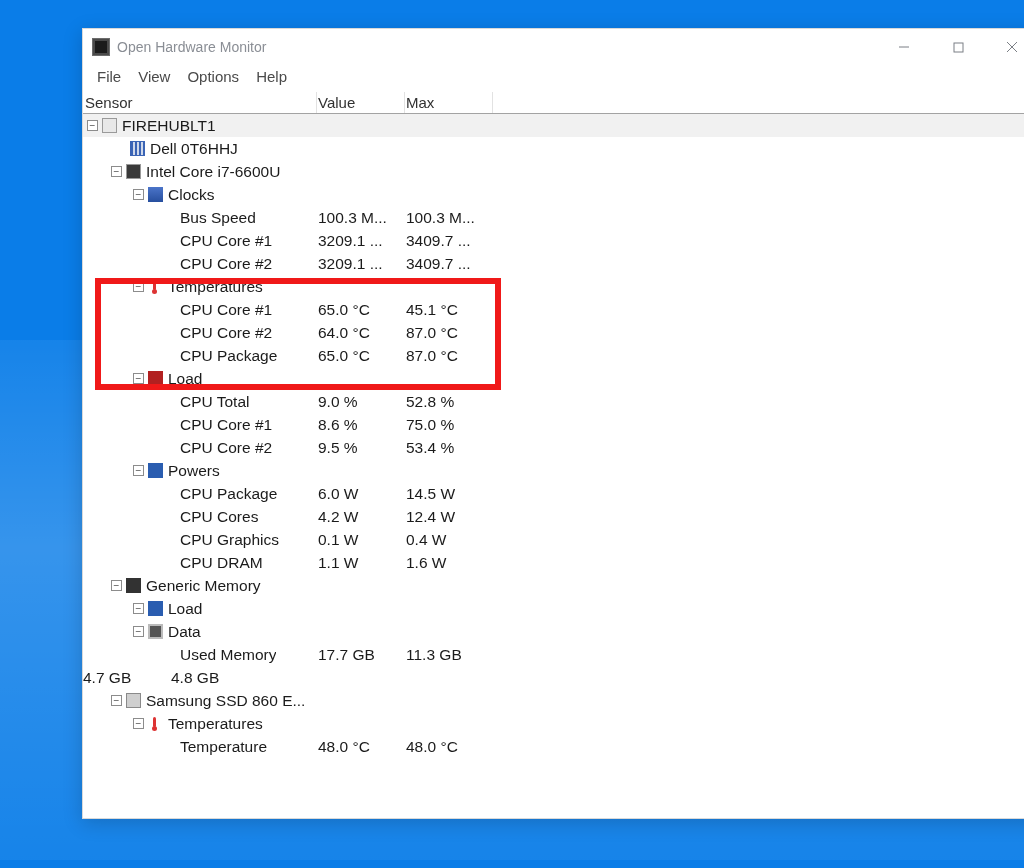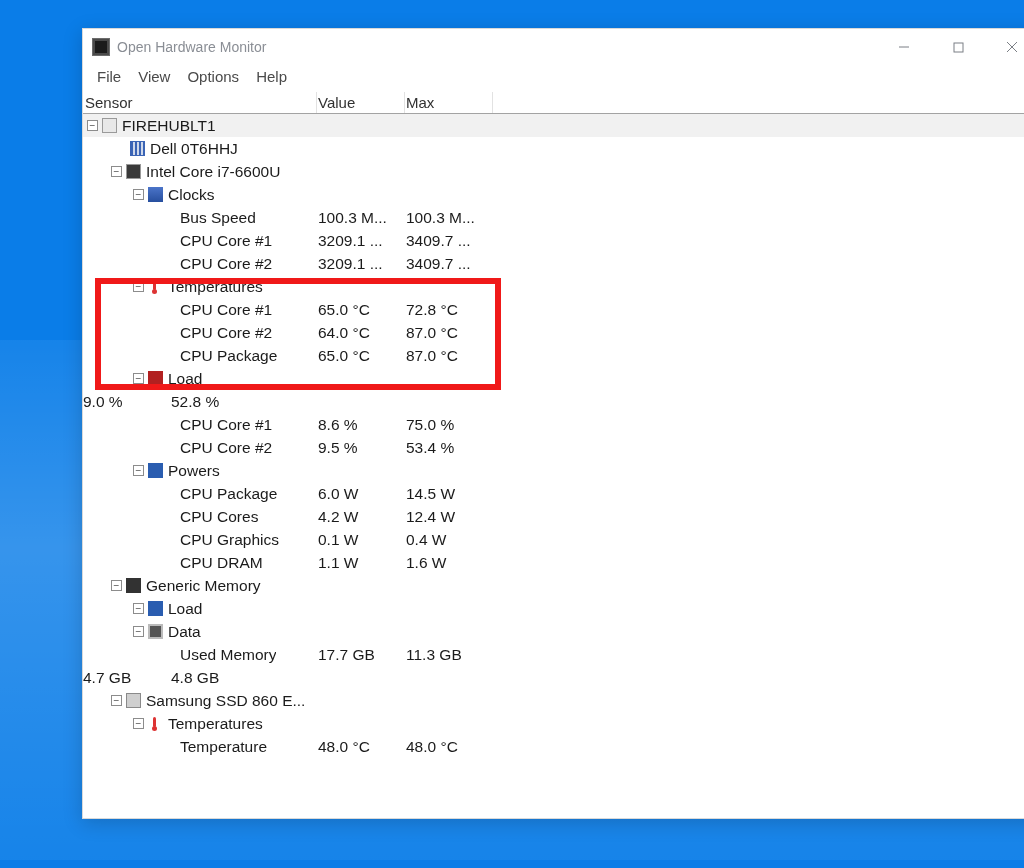--- a/index.html
+++ b/index.html
@@ -259,21 +259,21 @@
         <div class="cell-value"></div>
         <div class="cell-max"></div>
       </div>
       <div class="row">
         <div class="cell-sensor">
           <span class="indent" style="width: 78px;"></span>
           <span class="toggle empty"></span>
           <span class="label">CPU Core #1</span>
         </div>
         <div class="cell-value">65.0 °C</div>
-        <div class="cell-max">72.8 °C</div>
+        <div class="cell-max">45.1 °C</div>
       </div>
       <div class="row">
         <div class="cell-sensor">
           <span class="indent" style="width: 78px;"></span>
           <span class="toggle empty"></span>
           <span class="label">CPU Core #2</span>
         </div>
         <div class="cell-value">64.0 °C</div>
         <div class="cell-max">87.0 °C</div>
       </div>
@@ -290,20 +290,25 @@
         <div class="cell-sensor">
           <span class="indent" style="width: 50px;"></span>
           <span class="toggle">−</span>
           <span class="node-icon ic-load"></span>
           <span class="label">Load</span>
         </div>
         <div class="cell-value"></div>
         <div class="cell-max"></div>
       </div>
       <div class="row">
+        <div class="cell-sensor">
+          <span class="indent" style="width: 78px;"></span>
+          <span class="toggle empty"></span>
+          <span class="label">CPU Total</span>
+        </div>
         <div class="cell-value">9.0 %</div>
         <div class="cell-max">52.8 %</div>
       </div>
       <div class="row">
         <div class="cell-sensor">
           <span class="indent" style="width: 78px;"></span>
           <span class="toggle empty"></span>
           <span class="label">CPU Core #1</span>
         </div>
         <div class="cell-value">8.6 %</div>

